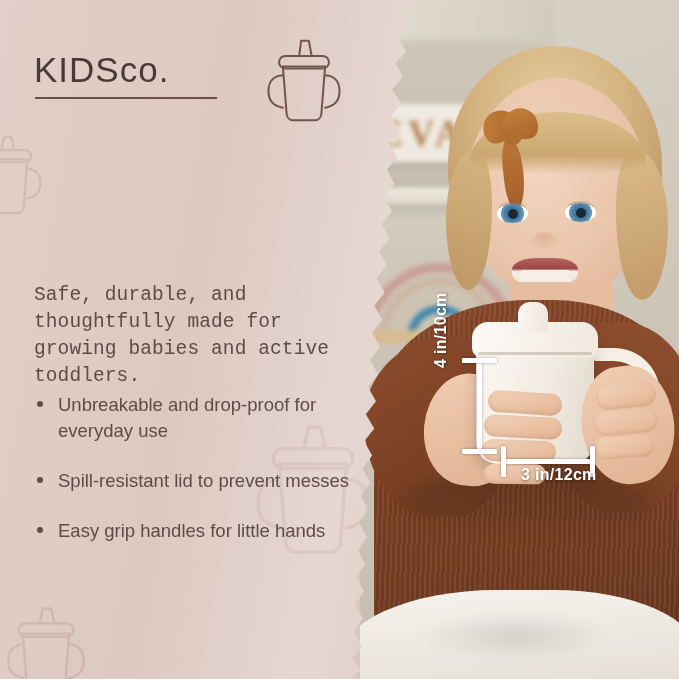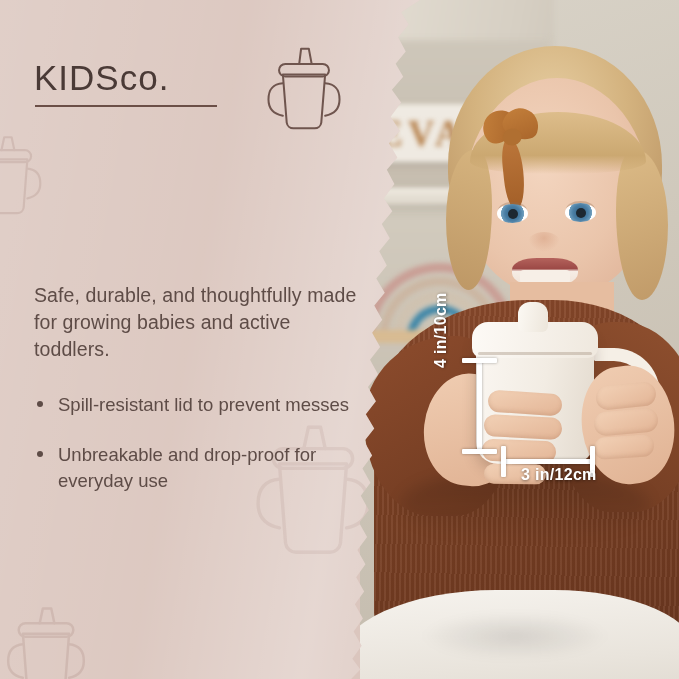--- a/index.html
+++ b/index.html
@@ -281,21 +281,21 @@
   
   .wm{position:absolute;opacity:.20;pointer-events:none;}
   .wm svg{display:block;}
   .wm-a{left:-30px;top:128px;width:74px;height:92px;}
   .wm-b{left:4px;top:598px;width:84px;height:104px;}
   .wm-c{left:252px;top:412px;width:122px;height:142px;opacity:.13;}
 
   
   .content{position:absolute;left:0;top:0;width:400px;height:679px;}
 
-  .logo-row{position:absolute;left:34px;top:58px;width:320px;height:72px;}
+  .logo-row{position:absolute;left:34px;top:50px;width:320px;height:72px;}
   .logo-text{
     font-family:"Liberation Sans", sans-serif;
     font-size:35px;letter-spacing:1px;font-weight:300;
     color:#4a3a36;line-height:40px;white-space:nowrap;
   }
   .logo-underline{
     position:absolute;left:1px;top:47px;width:182px;height:1.6px;
     background:#6b4f47;
   }
   .logo-cup{position:absolute;left:222px;top:-18px;width:96px;height:96px;}
@@ -303,21 +303,21 @@
   .headline{
     position:absolute;left:34px;top:152px;width:350px;
     font-size:35px;line-height:46px;font-weight:400;letter-spacing:1.4px;
     color:#7b6058;
     white-space:pre-line;
   }
 
   .subcopy{
     position:absolute;left:34px;top:282px;width:330px;
     font-size:19.5px;line-height:27px;font-weight:400;
-    color:#5e4c47;letter-spacing:.1px;
+    color:#5e4c47;letter-spacing:.1px;font-family:Liberation Mono, monospace;
   }
 
   .bullets{position:absolute;left:34px;top:392px;width:330px;}
   .bullet{
     position:relative;padding-left:24px;margin-bottom:24px;
     font-size:18.5px;line-height:26px;color:#5e4c47;
   }
   .bullet:last-child{margin-bottom:0;}
   .bullet-dot{
     position:absolute;left:3px;top:9px;width:6px;height:6px;border-radius:50%;
@@ -471,25 +471,29 @@
         </svg>
       </div>
     </div>
 
 
     <div class="subcopy">Safe, durable, and thoughtfully made for growing babies and active toddlers.</div>
 
     <div class="bullets">
       <div class="bullet">
         <span class="bullet-dot"></span>
+        <span>Unbreakable and drop-proof for everyday use</span>
+      </div>
+      <div class="bullet">
+        <span class="bullet-dot"></span>
         <span>Spill-resistant lid to prevent messes</span>
       </div>
       <div class="bullet">
         <span class="bullet-dot"></span>
-        <span>Unbreakable and drop-proof for everyday use</span>
+        <span>Easy grip handles for little hands</span>
       </div>
     </div>
   </div>
 
   <div class="dims">
     <div class="dim-line v-stem"></div>
     <div class="dim-line v-cap-t"></div>
     <div class="dim-line v-cap-b"></div>
     <div class="dim-label v-label">4 in/10cm</div>
 

